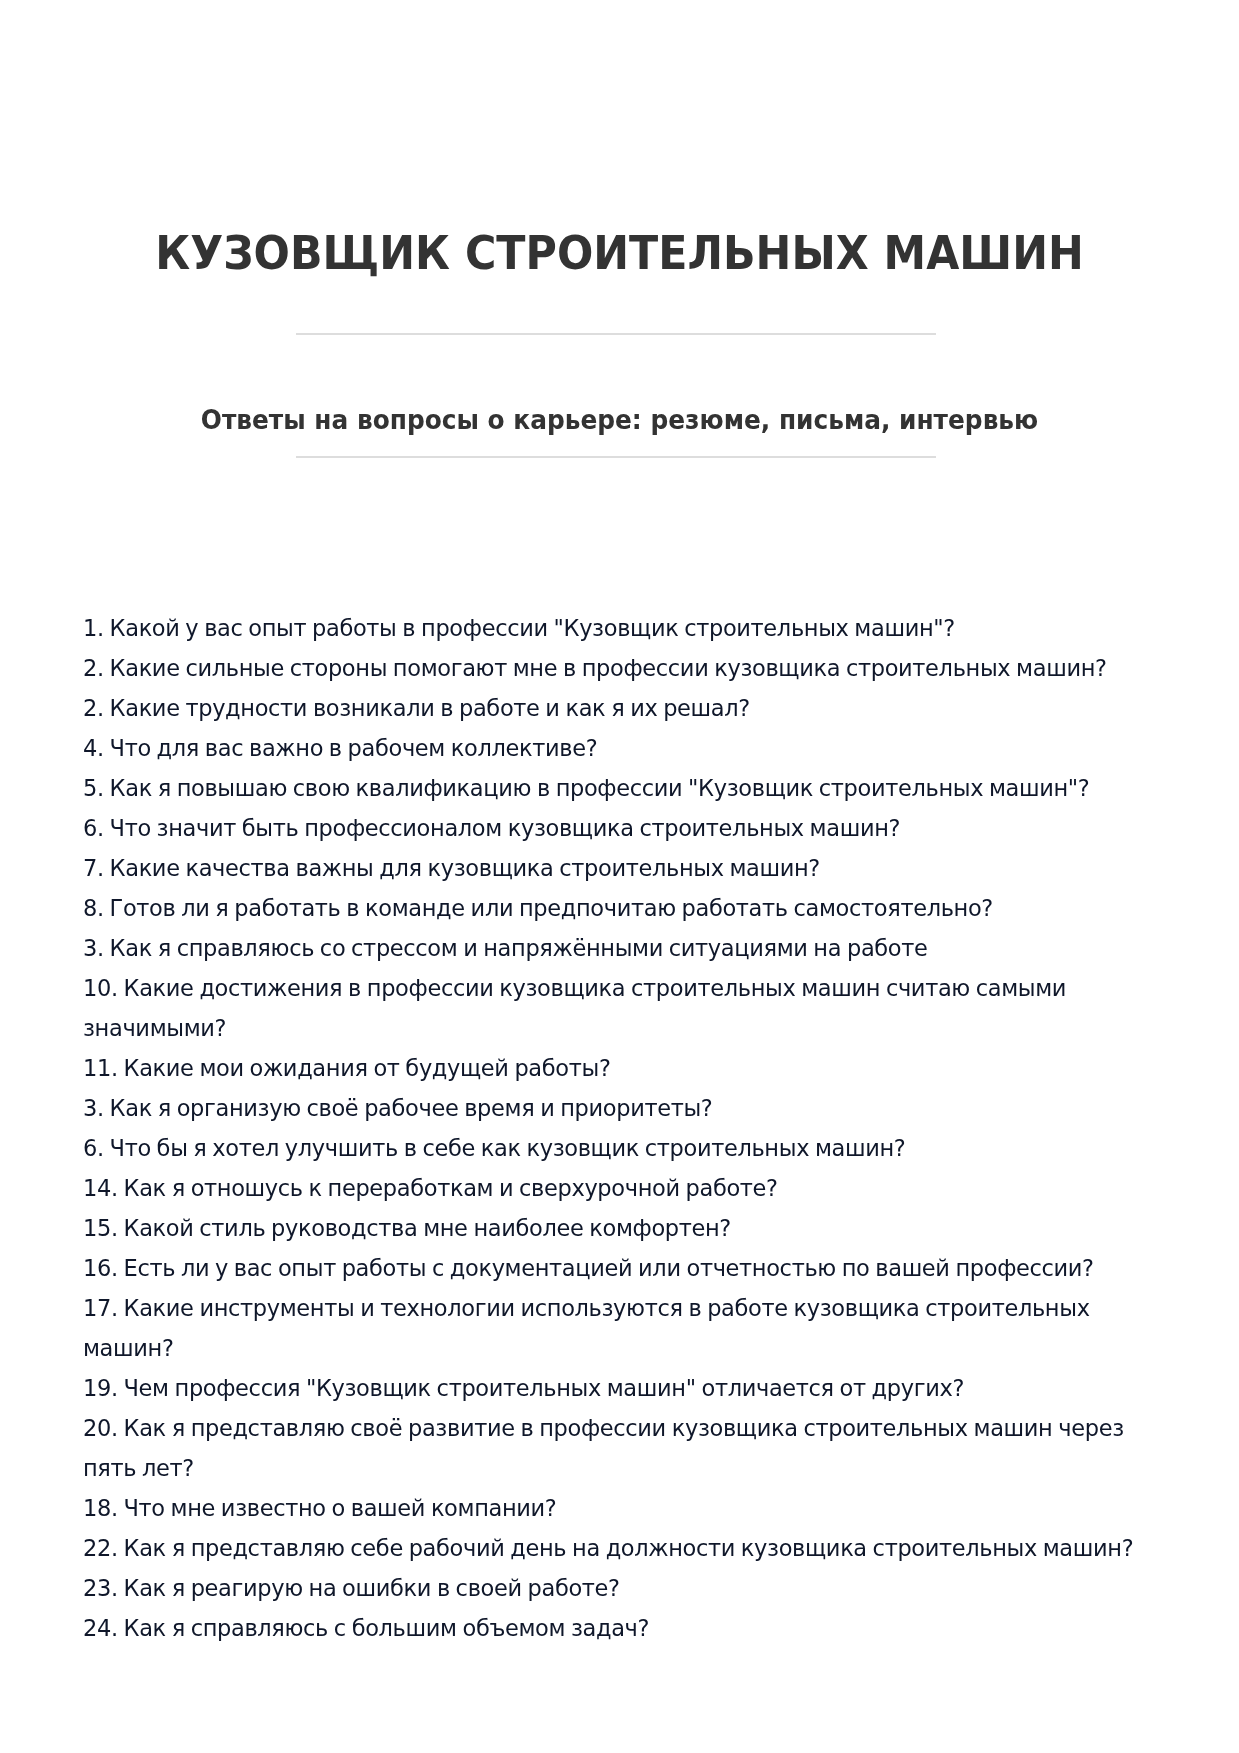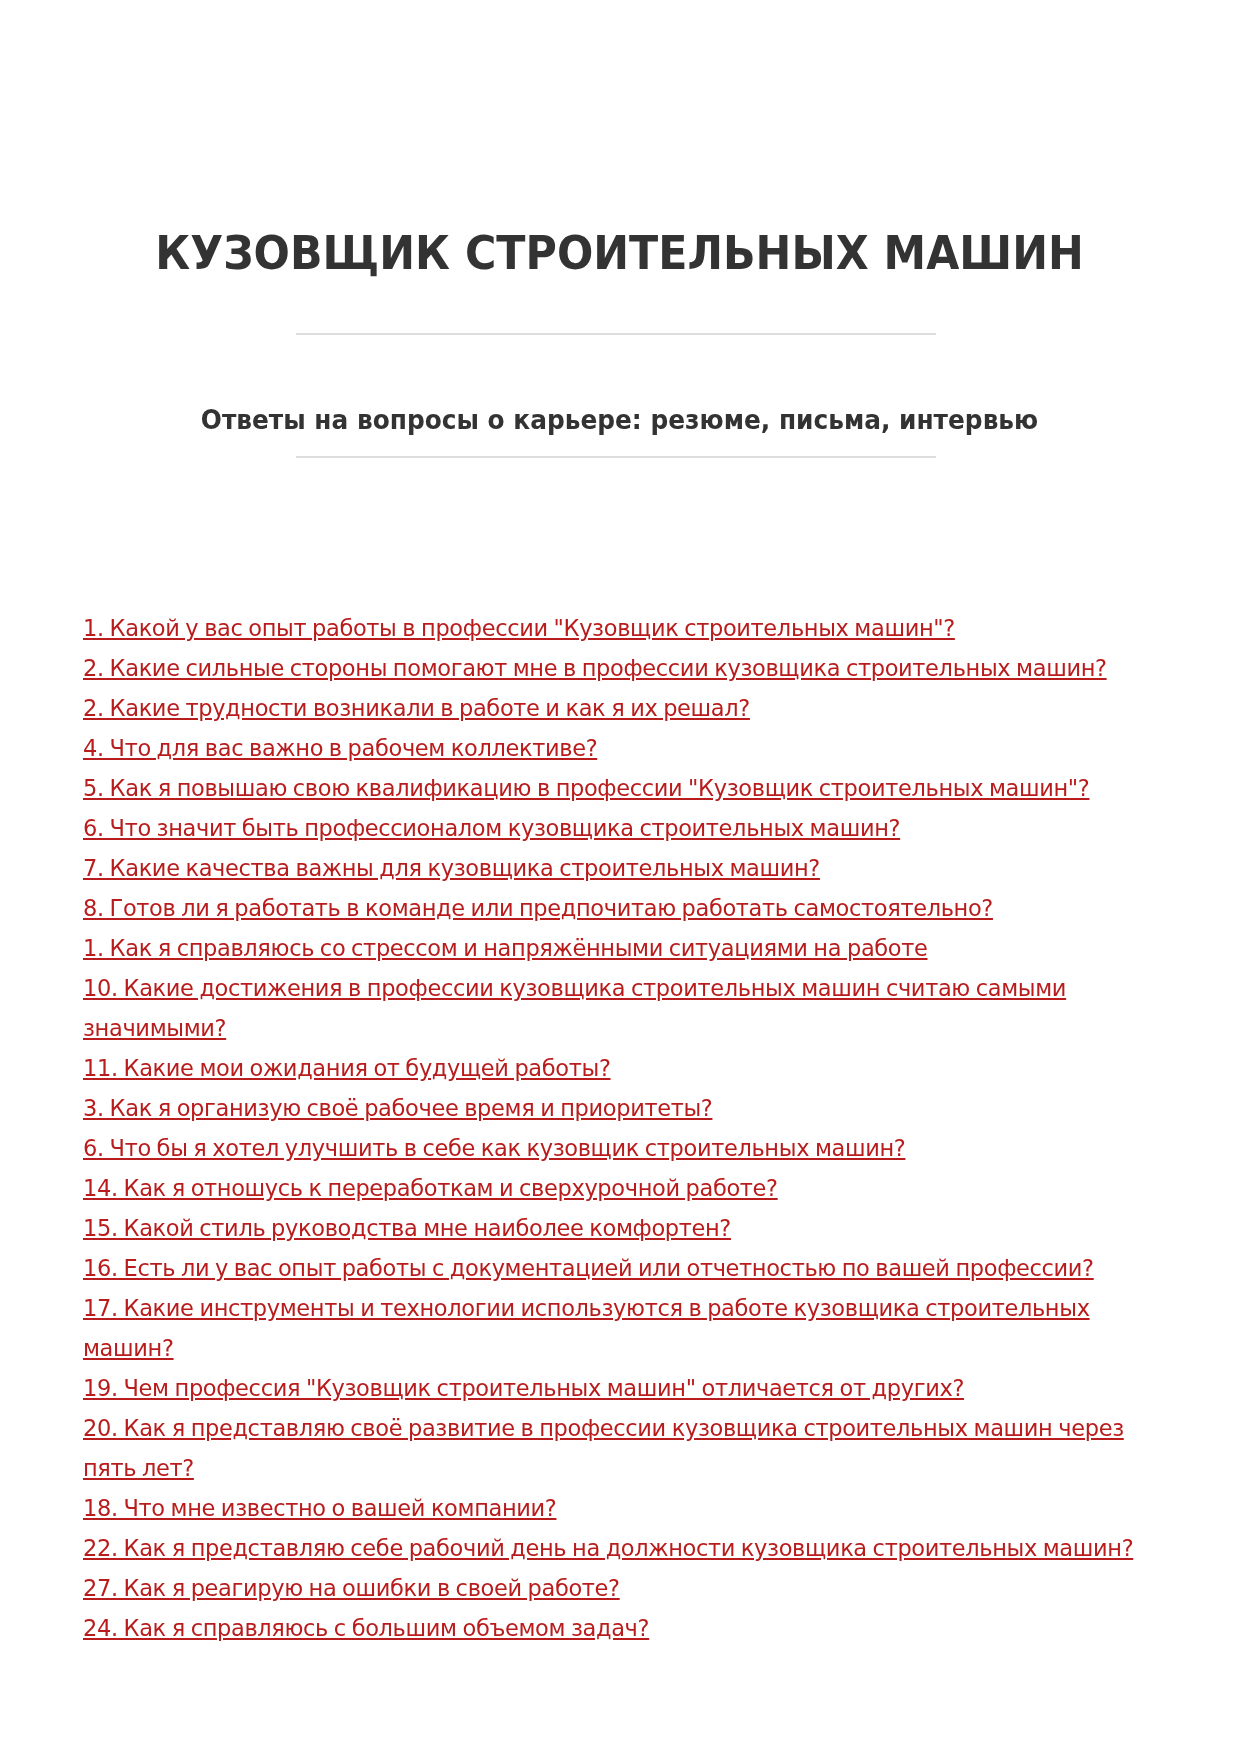--- a/index.html
+++ b/index.html
@@ -61,24 +61,23 @@
       left: 83px;
       width: 1080px;
       margin: 0;
       padding: 0;
       list-style: none;
     }
     .qlist li {
       font-family: "DejaVu Sans", sans-serif;
       font-size: 22.5px;
       line-height: 40px;
-      color: #b91c1c;
+      color: #0f172a;
       letter-spacing: -0.35px;
       word-spacing: -1px;
-      text-decoration: underline;
     }
   </style>
 </head>
 <body>
 
 <h1 class="title">КУЗОВЩИК СТРОИТЕЛЬНЫХ МАШИН</h1>
 
 <div class="divider top"></div>
 
 <h2 class="subtitle">Ответы на вопросы о карьере: резюме, письма, интервью</h2>
@@ -87,28 +86,28 @@
 
 <ul class="qlist">
   <li>1. Какой у вас опыт работы в профессии "Кузовщик строительных машин"?</li>
   <li>2. Какие сильные стороны помогают мне в профессии кузовщика строительных машин?</li>
   <li>2. Какие трудности возникали в работе и как я их решал?</li>
   <li>4. Что для вас важно в рабочем коллективе?</li>
   <li>5. Как я повышаю свою квалификацию в профессии "Кузовщик строительных машин"?</li>
   <li>6. Что значит быть профессионалом кузовщика строительных машин?</li>
   <li>7. Какие качества важны для кузовщика строительных машин?</li>
   <li>8. Готов ли я работать в команде или предпочитаю работать самостоятельно?</li>
-  <li>1. Как я справляюсь со стрессом и напряжёнными ситуациями на работе</li>
+  <li>3. Как я справляюсь со стрессом и напряжёнными ситуациями на работе</li>
   <li>10. Какие достижения в профессии кузовщика строительных машин считаю самыми значимыми?</li>
   <li>11. Какие мои ожидания от будущей работы?</li>
   <li>3. Как я организую своё рабочее время и приоритеты?</li>
   <li>6. Что бы я хотел улучшить в себе как кузовщик строительных машин?</li>
   <li>14. Как я отношусь к переработкам и сверхурочной работе?</li>
   <li>15. Какой стиль руководства мне наиболее комфортен?</li>
   <li>16. Есть ли у вас опыт работы с документацией или отчетностью по вашей профессии?</li>
   <li>17. Какие инструменты и технологии используются в работе кузовщика строительных машин?</li>
   <li>19. Чем профессия "Кузовщик строительных машин" отличается от других?</li>
   <li>20. Как я представляю своё развитие в профессии кузовщика строительных машин через пять лет?</li>
   <li>18. Что мне известно о вашей компании?</li>
   <li>22. Как я представляю себе рабочий день на должности кузовщика строительных машин?</li>
-  <li>27. Как я реагирую на ошибки в своей работе?</li>
+  <li>23. Как я реагирую на ошибки в своей работе?</li>
   <li>24. Как я справляюсь с большим объемом задач?</li>
 </ul>
 
 </body></html>

